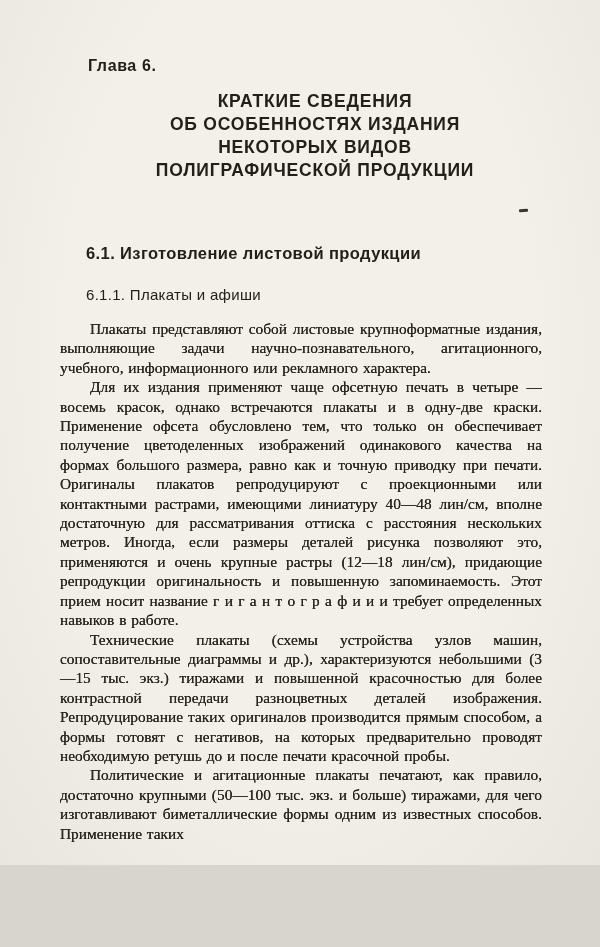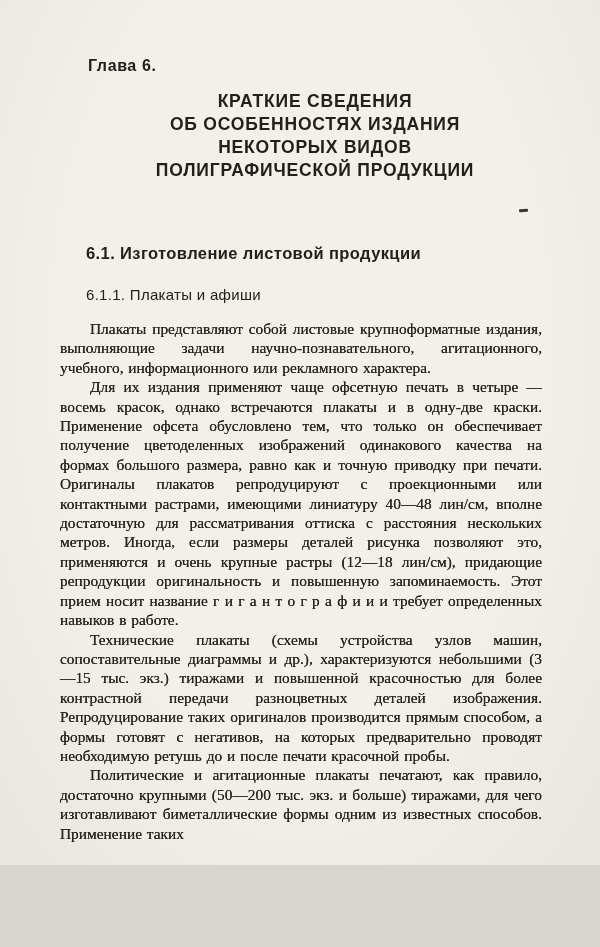--- a/index.html
+++ b/index.html
@@ -112,18 +112,18 @@
   </div>
 
   <h2 class="section-title">6.1. Изготовление листовой продукции</h2>
 
   <h3 class="subsection-title">6.1.1. Плакаты и афиши</h3>
 
   <div class="body-text">
     <p>Плакаты представляют собой листовые крупноформатные издания, выполняющие задачи научно-познавательного, агитационного, учебного, информационного или рекламного характера.</p>
     <p>Для их издания применяют чаще офсетную печать в четыре — восемь красок, однако встречаются плакаты и в одну-две краски. Применение офсета обусловлено тем, что только он обеспечивает получение цветоделенных изображений одинакового качества на формах большого размера, равно как и точную приводку при печати. Оригиналы плакатов репродуцируют с проекционными или контактными растрами, имеющими линиатуру 40—48 лин/см, вполне достаточную для рассматривания оттиска с расстояния нескольких метров. Иногда, если размеры деталей рисунка позволяют это, применяются и очень крупные растры (12—18 лин/см), придающие репродукции оригинальность и повышенную запоминаемость. Этот прием носит название г и г а н т о г р а ф и и  и требует определенных навыков в работе.</p>
     <p>Технические плакаты (схемы устройства узлов машин, сопоставительные диаграммы и др.), характеризуются небольшими (3—15 тыс. экз.) тиражами и повышенной красочностью для более контрастной передачи разноцветных деталей изображения. Репродуцирование таких оригиналов производится прямым способом, а формы готовят с негативов, на которых предварительно проводят необходимую ретушь до и после печати красочной пробы.</p>
-    <p>Политические и агитационные плакаты печатают, как правило, достаточно крупными (50—200 тыс. экз. и больше) тиражами, для чего изготавливают биметаллические формы одним из известных способов. Применение таких</p>
+    <p>Политические и агитационные плакаты печатают, как правило, достаточно крупными (50—100 тыс. экз. и больше) тиражами, для чего изготавливают биметаллические формы одним из известных способов. Применение таких</p>
   </div>
 
   <div class="page-number">320</div>
 
 </div>
 
 </body></html>

